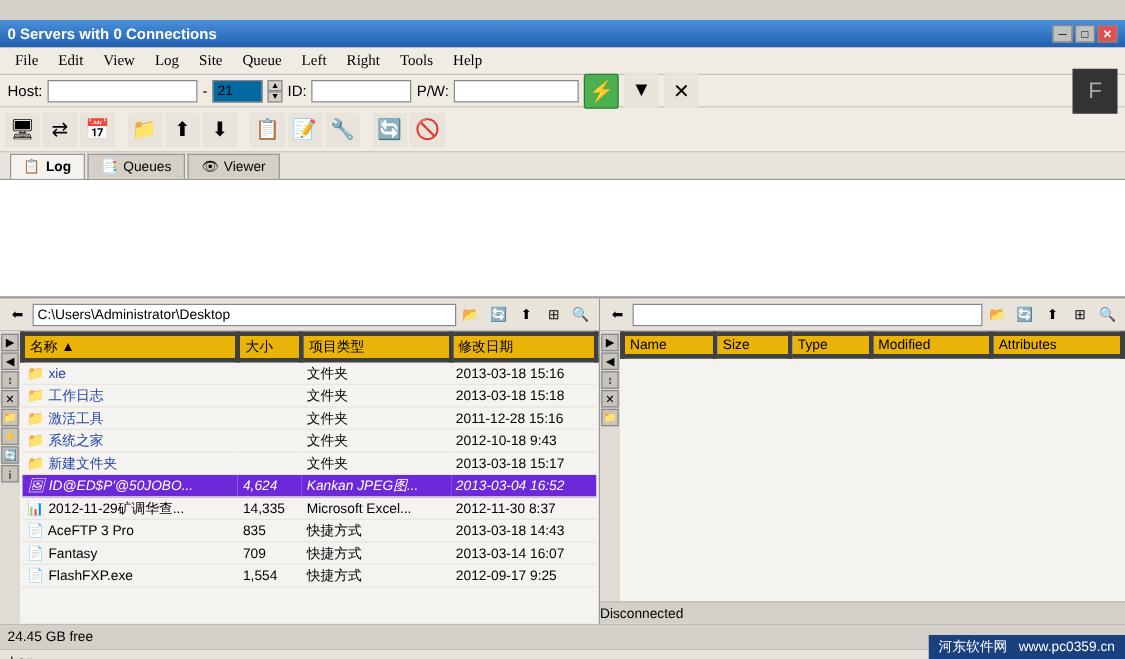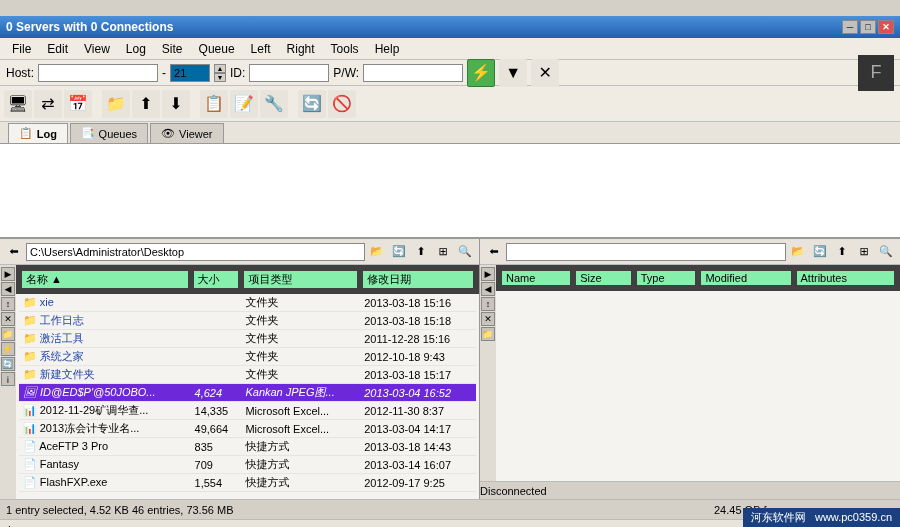--- a/index.html
+++ b/index.html
@@ -32,20 +32,21 @@
 
     
     .menu-bar {
       background: #f0ece4;
       height: 22px;
       display: flex;
       align-items: center;
       padding: 0 4px;
       border-bottom: 1px solid #c0c0c0;
       font-size: 12px;
+      font-family: Liberation Serif, serif;
     }
     .menu-item {
       padding: 2px 8px;
       cursor: pointer;
     }
 
     
     .host-bar {
       background: #f0ece4;
       height: 26px;
@@ -212,22 +213,22 @@
       flex: 1;
       overflow: auto;
       min-width: 0;
     }
     .file-table {
       width: 100%;
       border-collapse: collapse;
       font-size: 11px;
     }
     .file-table th {
-      background: #86efac;
-      border: 6px solid #404040;
+      background: #eab308;
+      border: 4px solid #404040;
       padding: 1px 4px;
       text-align: left;
       font-weight: normal;
       white-space: nowrap;
       position: sticky; top: 0;
       cursor: pointer;
     }
     .file-table td {
       padding: 1px 4px;
       border-bottom: 1px solid #e8e4e0;
@@ -443,26 +444,20 @@
     <td>Kankan JPEG图...</td>
     <td>2013-03-04 16:52</td>
   </tr>
               <tr>
     <td>📊 2012-11-29矿调华查...</td>
     <td>14,335</td>
     <td>Microsoft Excel...</td>
     <td>2012-11-30 8:37</td>
   </tr>
               <tr>
-    <td>📊 2013冻会计专业名...</td>
-    <td>49,664</td>
-    <td>Microsoft Excel...</td>
-    <td>2013-03-04 14:17</td>
-  </tr>
-              <tr>
     <td>📄 AceFTP 3 Pro</td>
     <td>835</td>
     <td>快捷方式</td>
     <td>2013-03-18 14:43</td>
   </tr>
               <tr>
     <td>📄 Fantasy</td>
     <td>709</td>
     <td>快捷方式</td>
     <td>2013-03-14 16:07</td>
@@ -512,21 +507,20 @@
         </table>
       </div>
     </div>
     <div class="disconnected-bar">
       <span>Disconnected</span>
     </div>
   </div>
 </div>
 
 <div class="status-bar">
-  <span class="status-left">1 entry selected, 4.52 KB  46 entries, 73.56 MB</span>
   <span class="status-mid">24.45 GB free</span>
 </div>
 
 <div class="bottom-bar">
   <span>Log</span>
   <span style="margin-left:auto;font-size:10px;color:#666;">Desktop</span>
 </div>
 
 <div class="watermark">
   <span>河东软件网</span>

